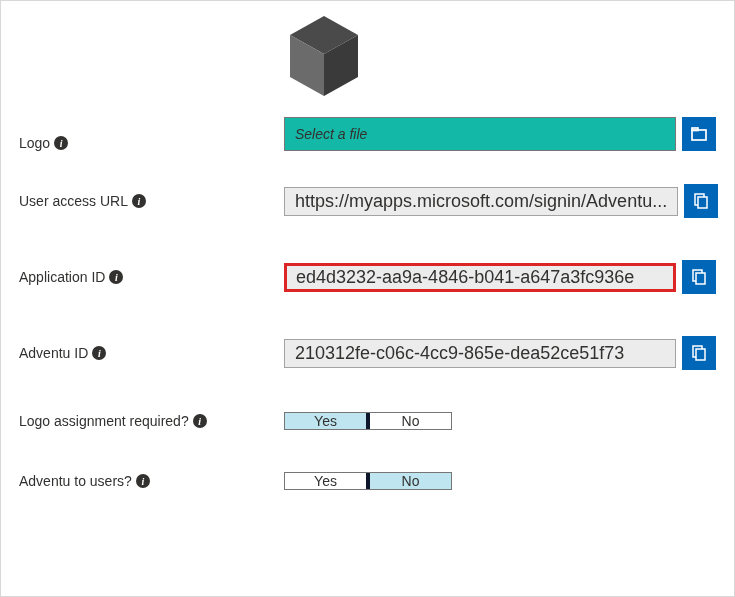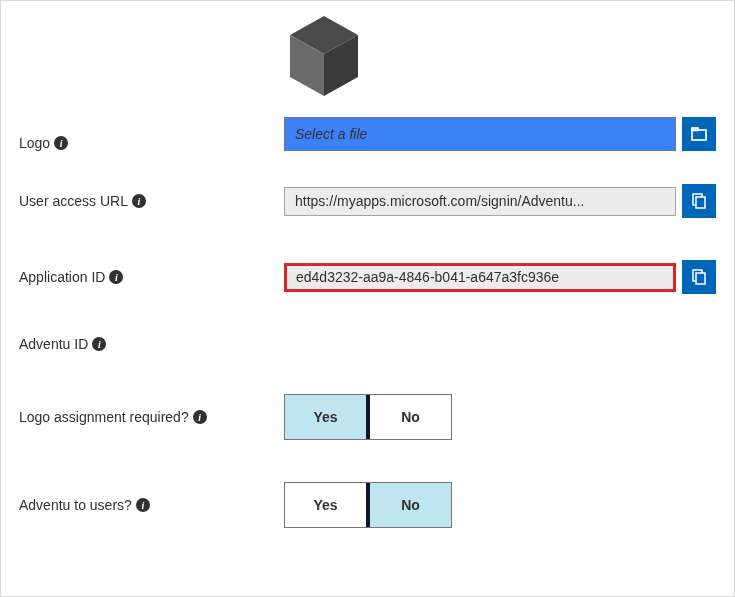--- a/index.html
+++ b/index.html
@@ -72,31 +72,31 @@
     }
     .file-select {
       height: 34px;
       border: 1px solid #767676;
       display: flex;
       align-items: center;
       padding: 0 10px;
       font-style: italic;
       font-size: 14px;
       color: #323130;
-      background: #3b82f6;
+      background: #14b8a6;
       flex: 1;
     }
     .readonly-box {
       height: 29px;
       border: 1px solid #a3a3a3;
       background: #ececec;
       display: flex;
       align-items: center;
       padding: 0 10px;
-      font-size: 14px;
+      font-size: 18px;
       color: #323130;
       flex: 1;
       overflow: hidden;
       white-space: nowrap;
       text-overflow: ellipsis;
     }
     .readonly-box.highlight {
       border: 3px solid #dc2626;
       background: #ececec;
       padding-left: 9px;
@@ -108,22 +108,21 @@
       display: flex;
       align-items: center;
       justify-content: center;
       flex-shrink: 0;
       cursor: pointer;
     }
     .toggle-group {
       display: flex;
       border: 1px solid #767676;
       width: 168px;
-      height: 46px;
-      font-weight: bold;
+      height: 18px;
     }
     .toggle-btn {
       flex: 1;
       display: flex;
       align-items: center;
       justify-content: center;
       font-size: 14px;
       background: #fff;
       cursor: pointer;
     }
@@ -203,20 +202,29 @@
         </svg>
       </div>
     </div>
   </div>
 
   <div class="row">
     <div class="label-col">
       <span>Adventu ID</span>
       <span class="info-icon">i</span>
     </div>
+    <div class="field-col">
+      <div class="readonly-box">210312fe-c06c-4cc9-865e-dea52ce51f73</div>
+      <div class="action-btn">
+        <svg width="18" height="18" viewBox="0 0 18 18">
+          <rect x="3" y="2" width="9" height="11" fill="none" stroke="#fff" stroke-width="1.5"></rect>
+          <rect x="6" y="5" width="9" height="11" fill="#0066b8" stroke="#fff" stroke-width="1.5"></rect>
+        </svg>
+      </div>
+    </div>
   </div>
 
   <div class="row">
     <div class="label-col">
       <span>Logo assignment required?</span>
       <span class="info-icon">i</span>
     </div>
     <div class="field-col">
       <div class="toggle-group">
         <div class="toggle-btn selected">Yes</div>

